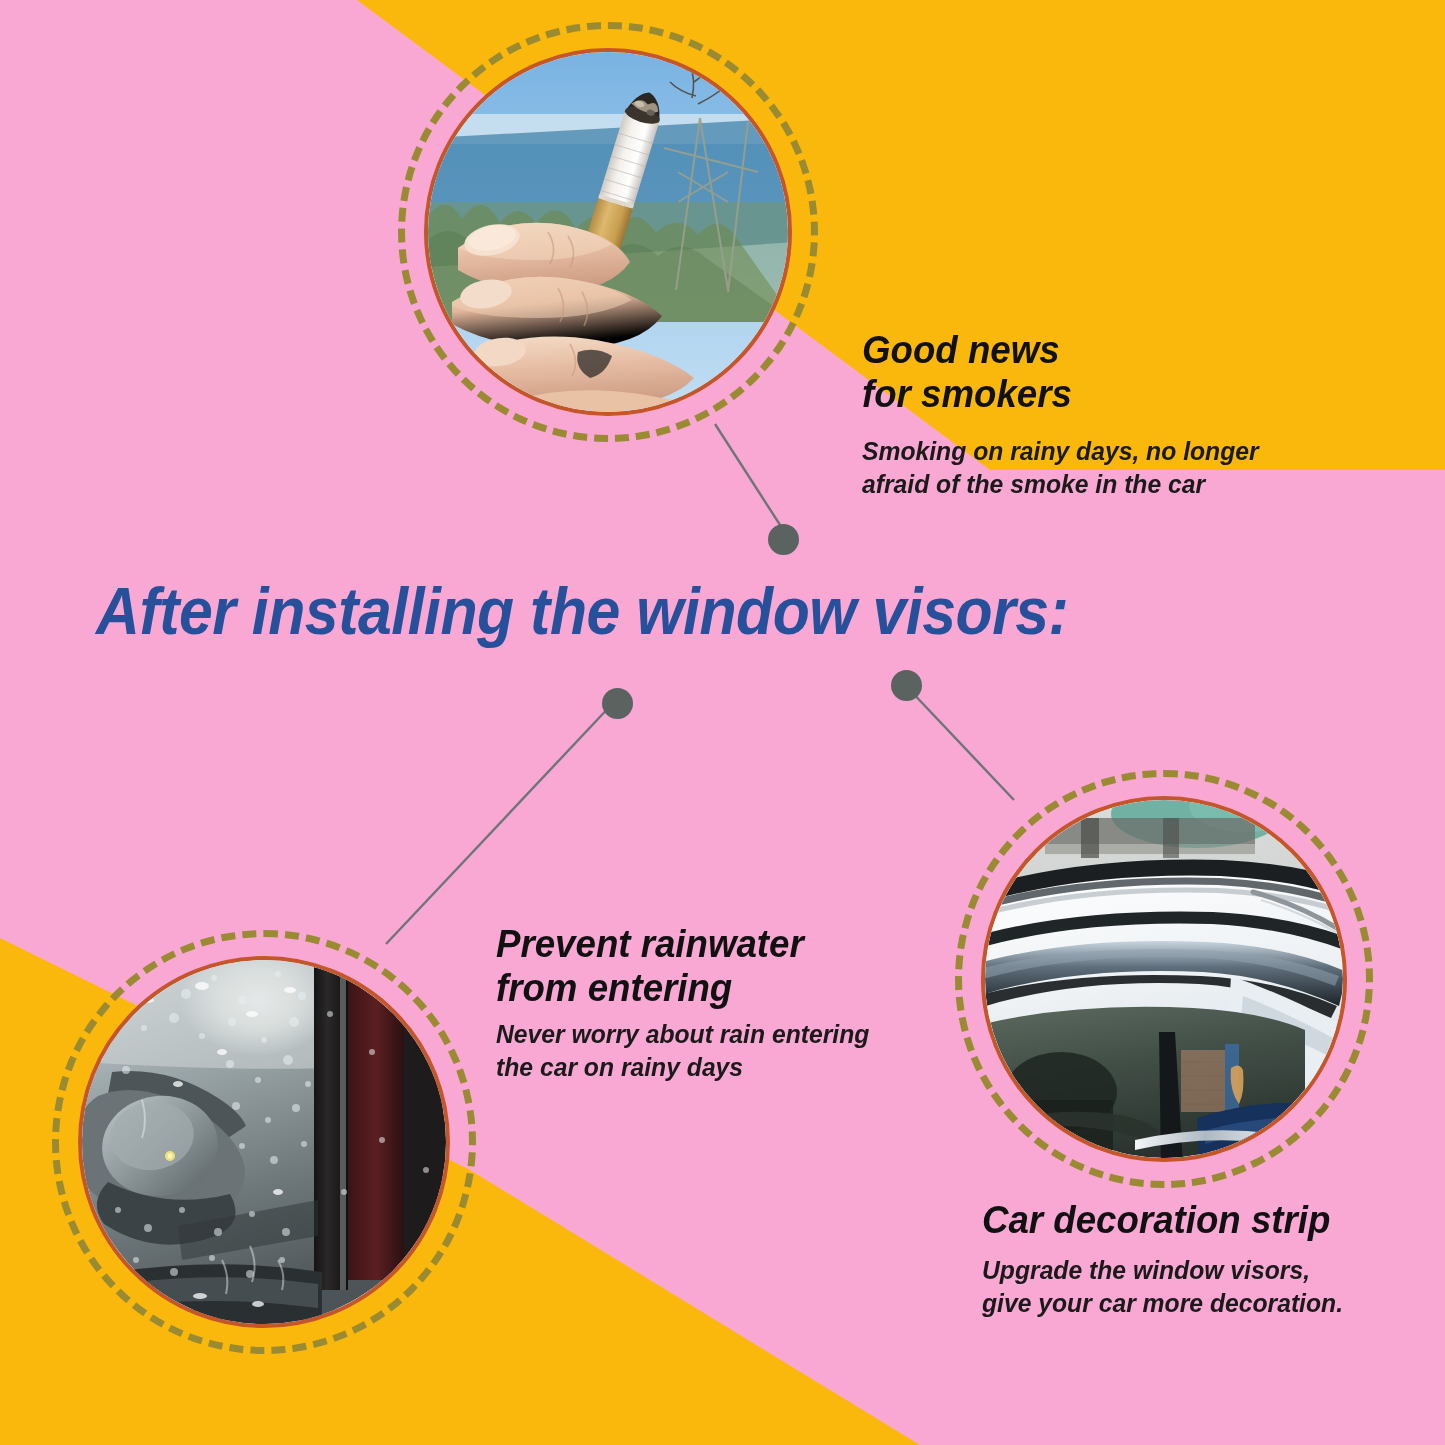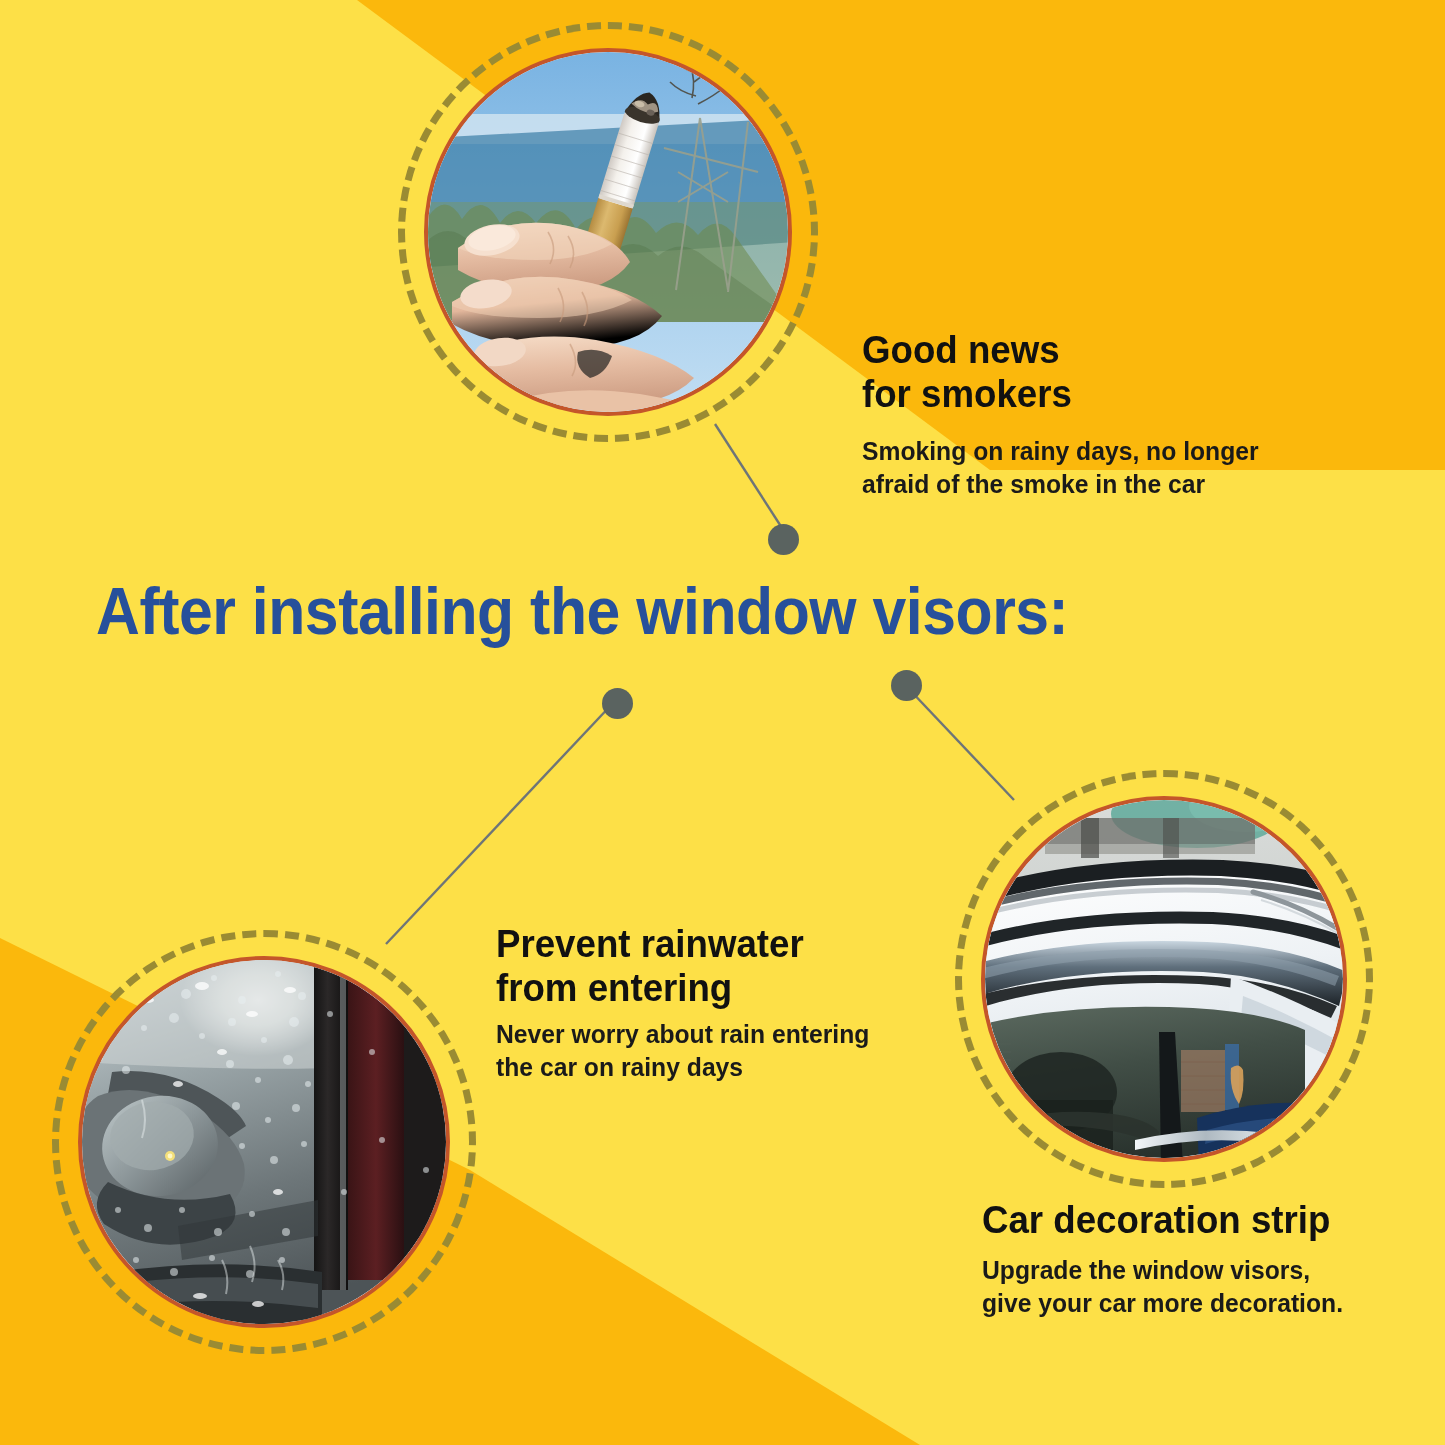--- a/index.html
+++ b/index.html
@@ -2,21 +2,21 @@
 <html><head>
 <meta charset="utf-8">
 <style>
   html,body{margin:0;padding:0;}
   body{
     width:1445px;height:1445px;
     background:#ffffff;
     font-family:"Liberation Sans",sans-serif;
     overflow:hidden;
   }
-  #stage{position:relative;width:1445px;height:1445px;background:#fde047;overflow:hidden;}
+  #stage{position:relative;width:1445px;height:1445px;background:#f9a8d4;overflow:hidden;font-style:italic;}
 
   
   .band{position:absolute;left:0;top:0;width:1445px;height:1445px;pointer-events:none;}
 
   
   .photo-circle{
     position:absolute;
     border-radius:50%;
     box-sizing:border-box;
   }

